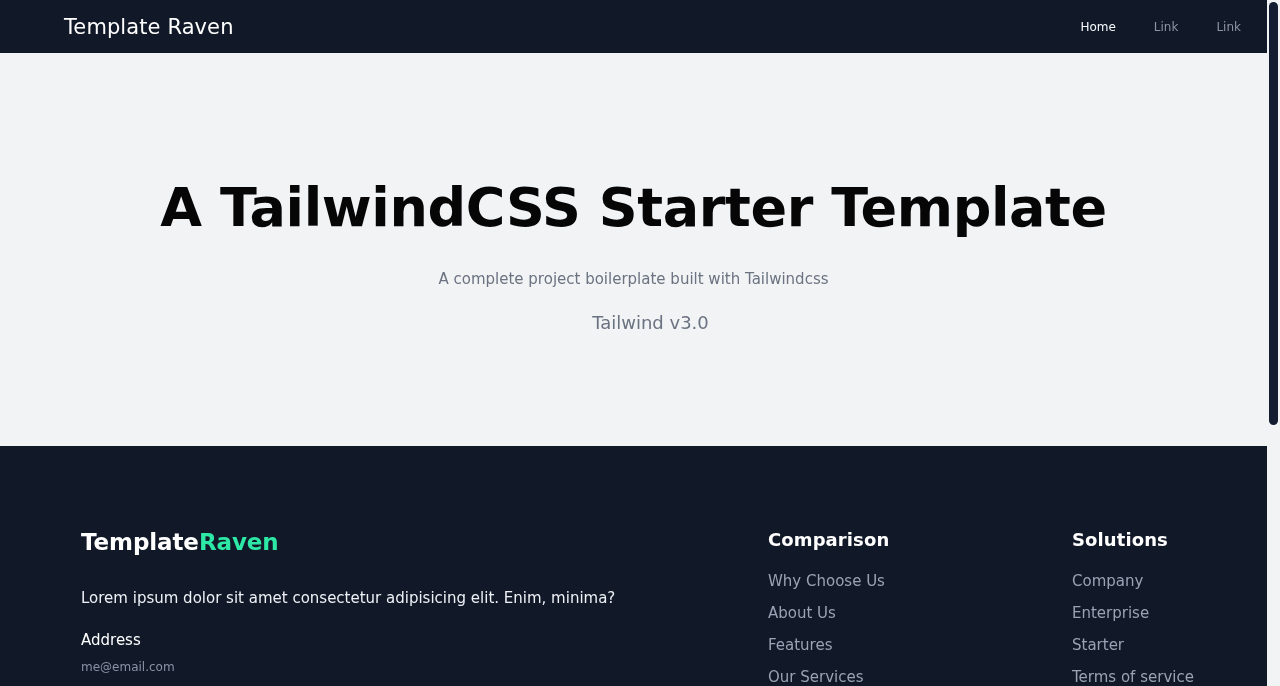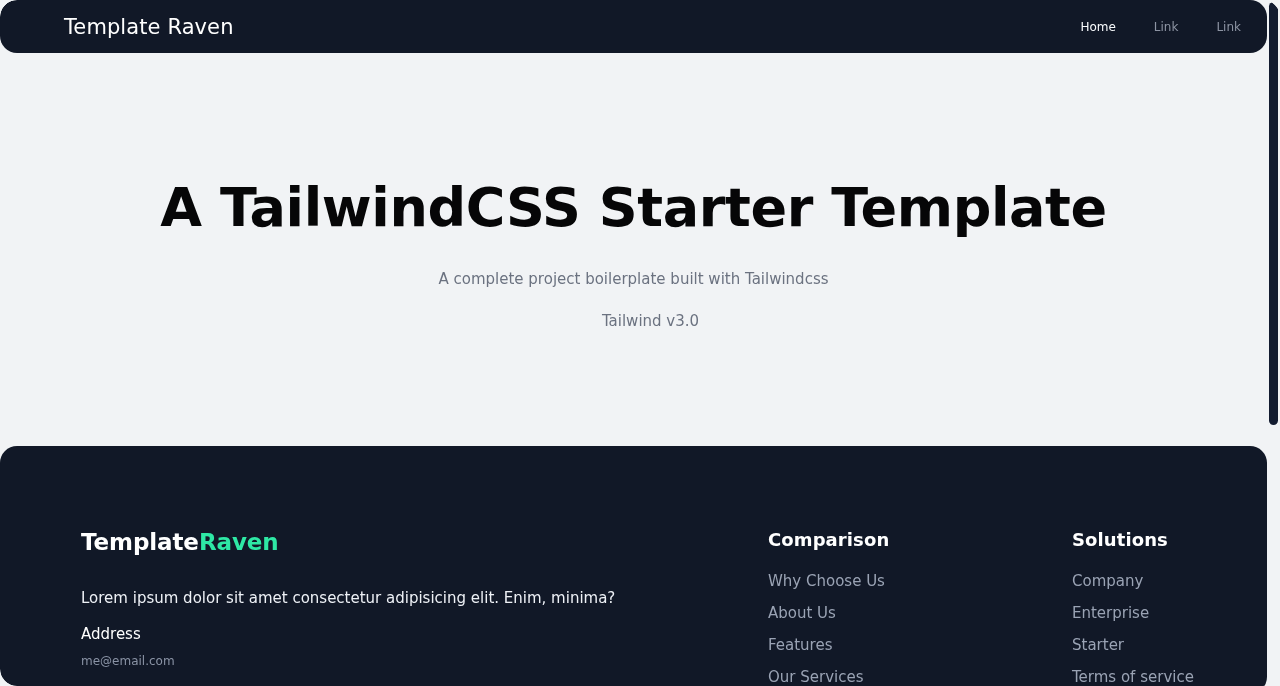--- a/index.html
+++ b/index.html
@@ -1,15 +1,15 @@
 <!DOCTYPE html>
 <html><head>
 <meta charset="utf-8">
 <style>
-  * { margin:0; padding:0; box-sizing:border-box;border-radius:17px; }
+  * { margin:0; padding:0; box-sizing:border-box; }
   html, body {
     width:1280px; height:686px;
     overflow:hidden;
     font-family:"DejaVu Sans", sans-serif;
     background:#f1f3f5;
   }
   #page {
     position:relative;
     width:1280px; height:686px;
     overflow:hidden;
@@ -64,21 +64,21 @@
   }
   .hero-sub {
     margin-top:30px;
     font-size:15px;
     color:#6b7280;
     text-align:center;
     line-height:1.5;
   }
   .hero-sub2 {
     margin-top:21px;
-    font-size:15px;
+    font-size:18px;
     color:#6b7280;
     text-align:center;
     margin-left:34px;
   }
 
   
   .site-footer {
     position:absolute;
     top:446px; left:0;
     width:1267px; height:248px;
@@ -103,21 +103,21 @@
   .f-logo .w { color:#ffffff; }
   .f-logo .g { color:#2ee8a5; }
   .f-desc {
     margin-top:32px;
     font-size:15px;
     color:#eef1f6;
     line-height:1.55;
     white-space:nowrap;
   }
   .f-addr {
-    margin-top:13px;
+    margin-top:19px;
     font-size:15px;
     color:#ffffff;
     line-height:1.55;
   }
   .f-email {
     margin-top:5px;
     font-size:12px;
     color:#8a93a5;
     line-height:1.55;
     text-decoration:none;

